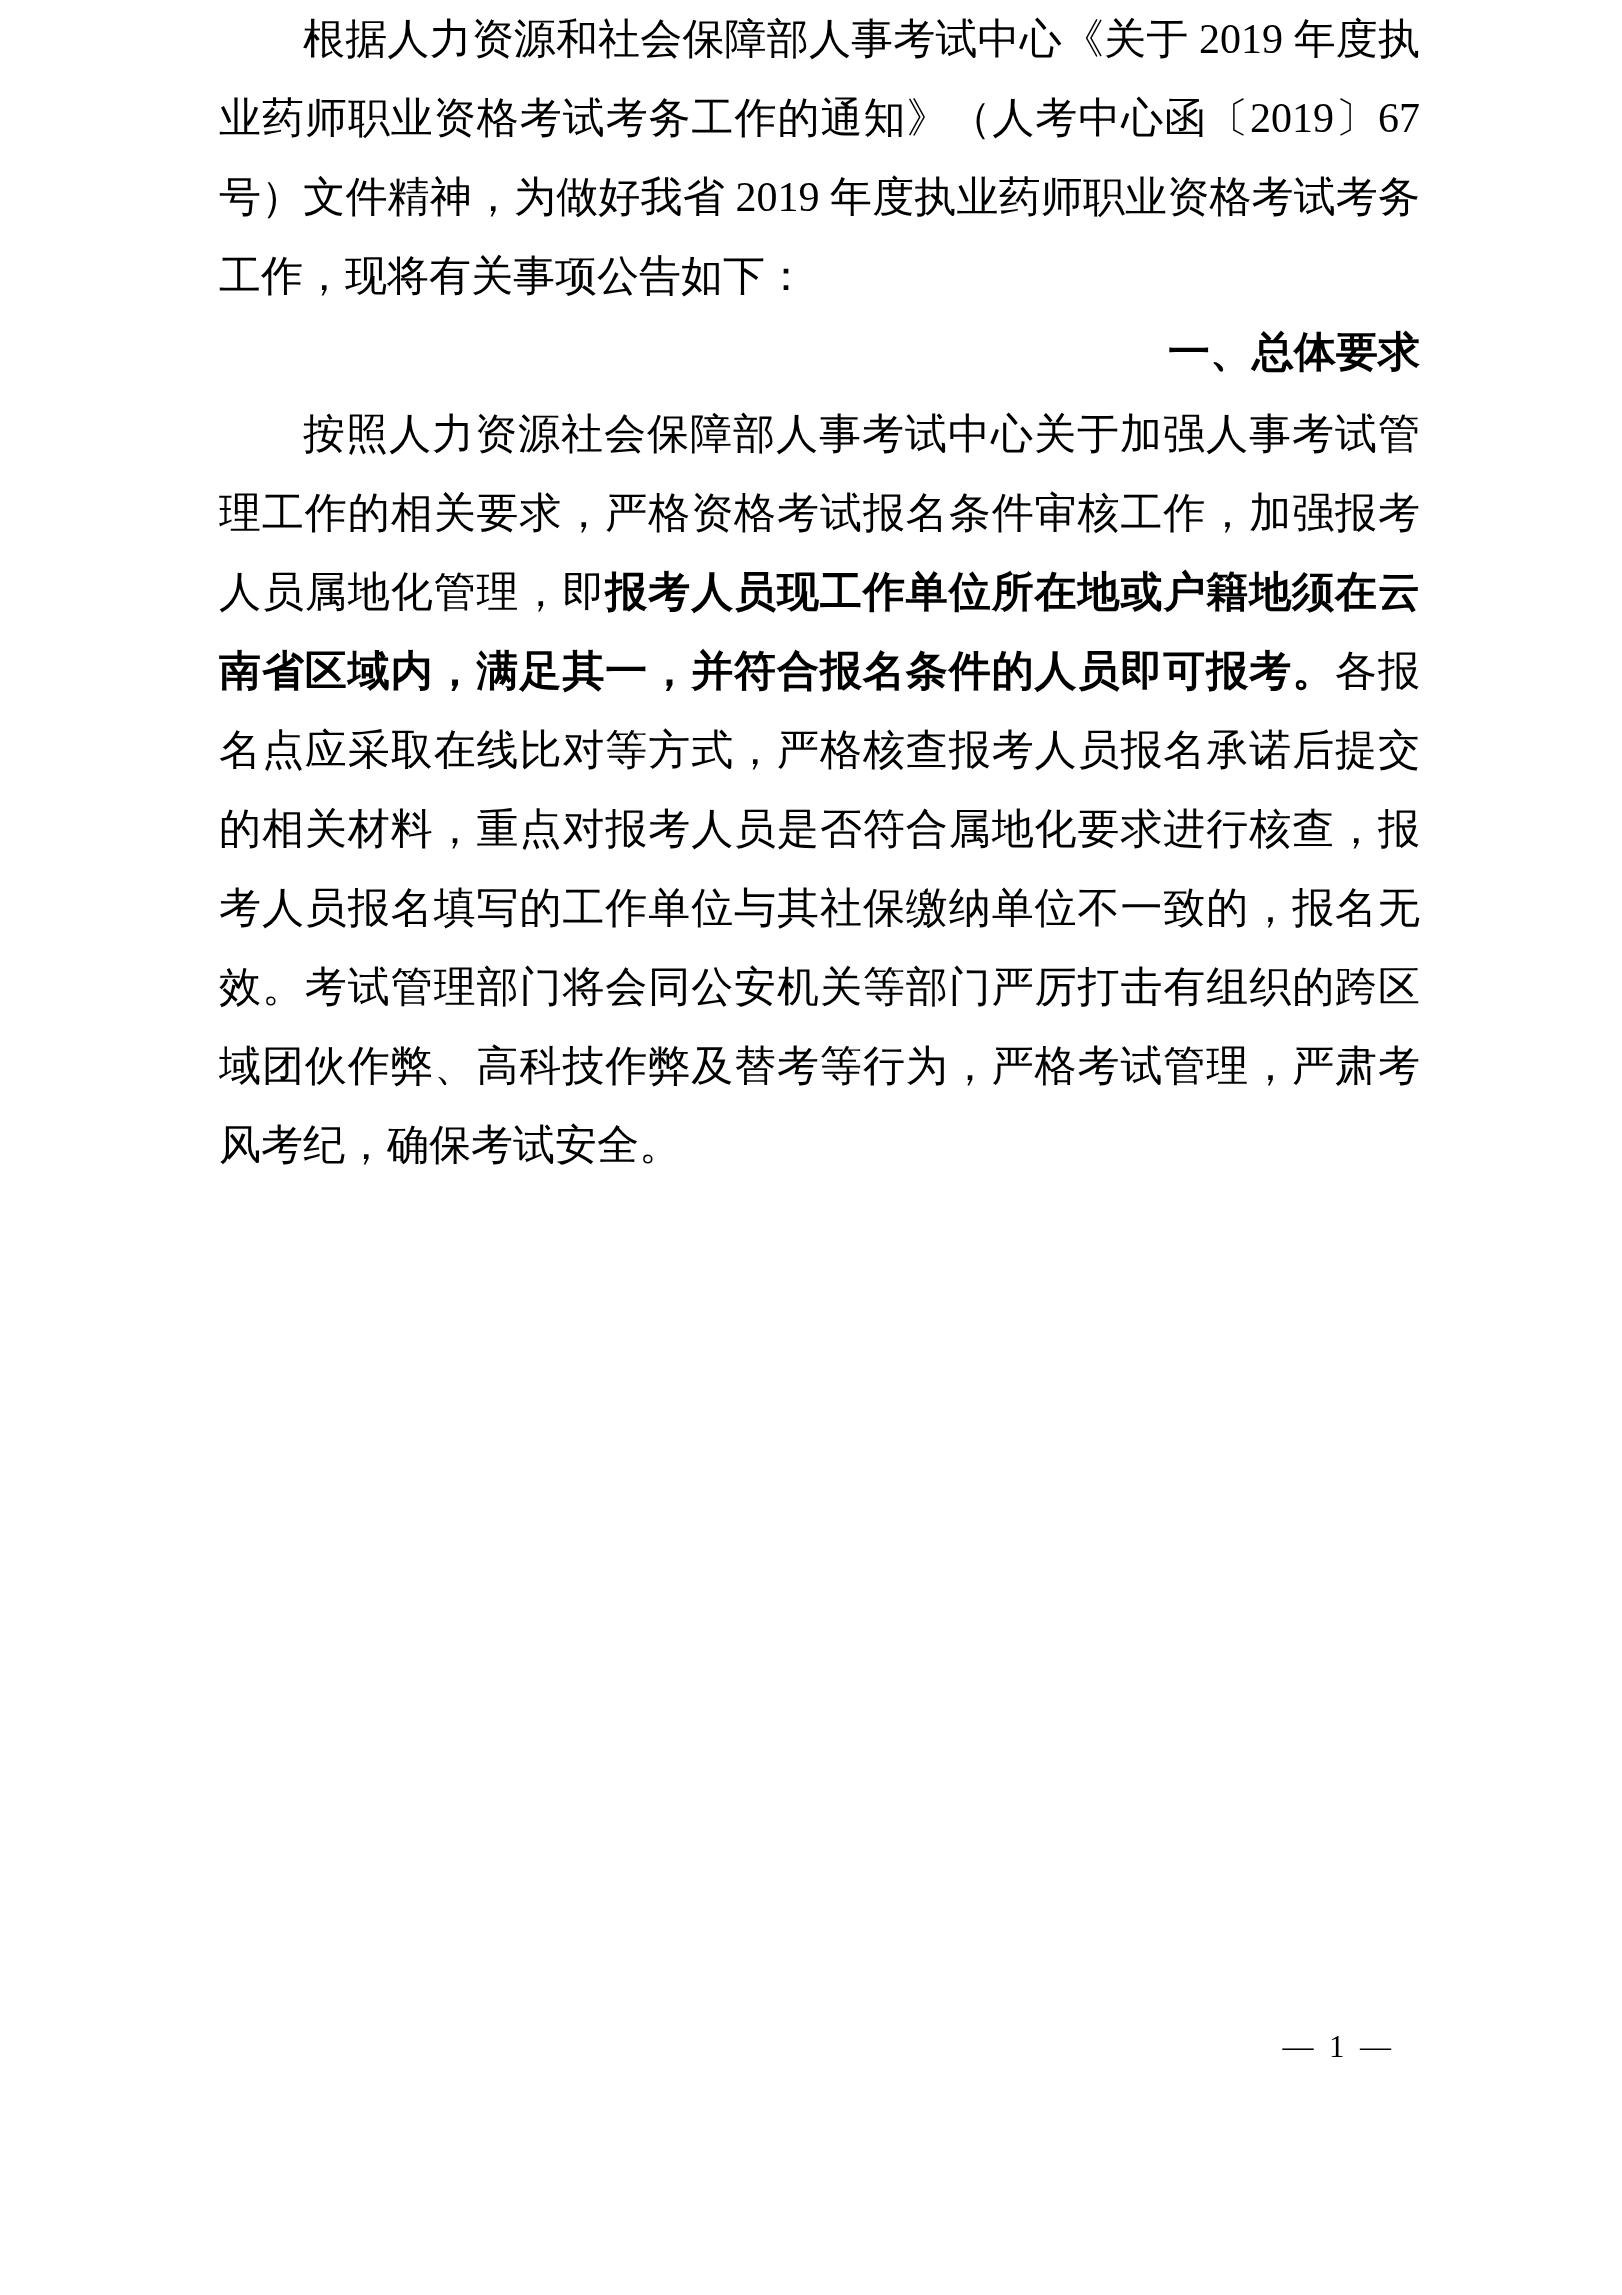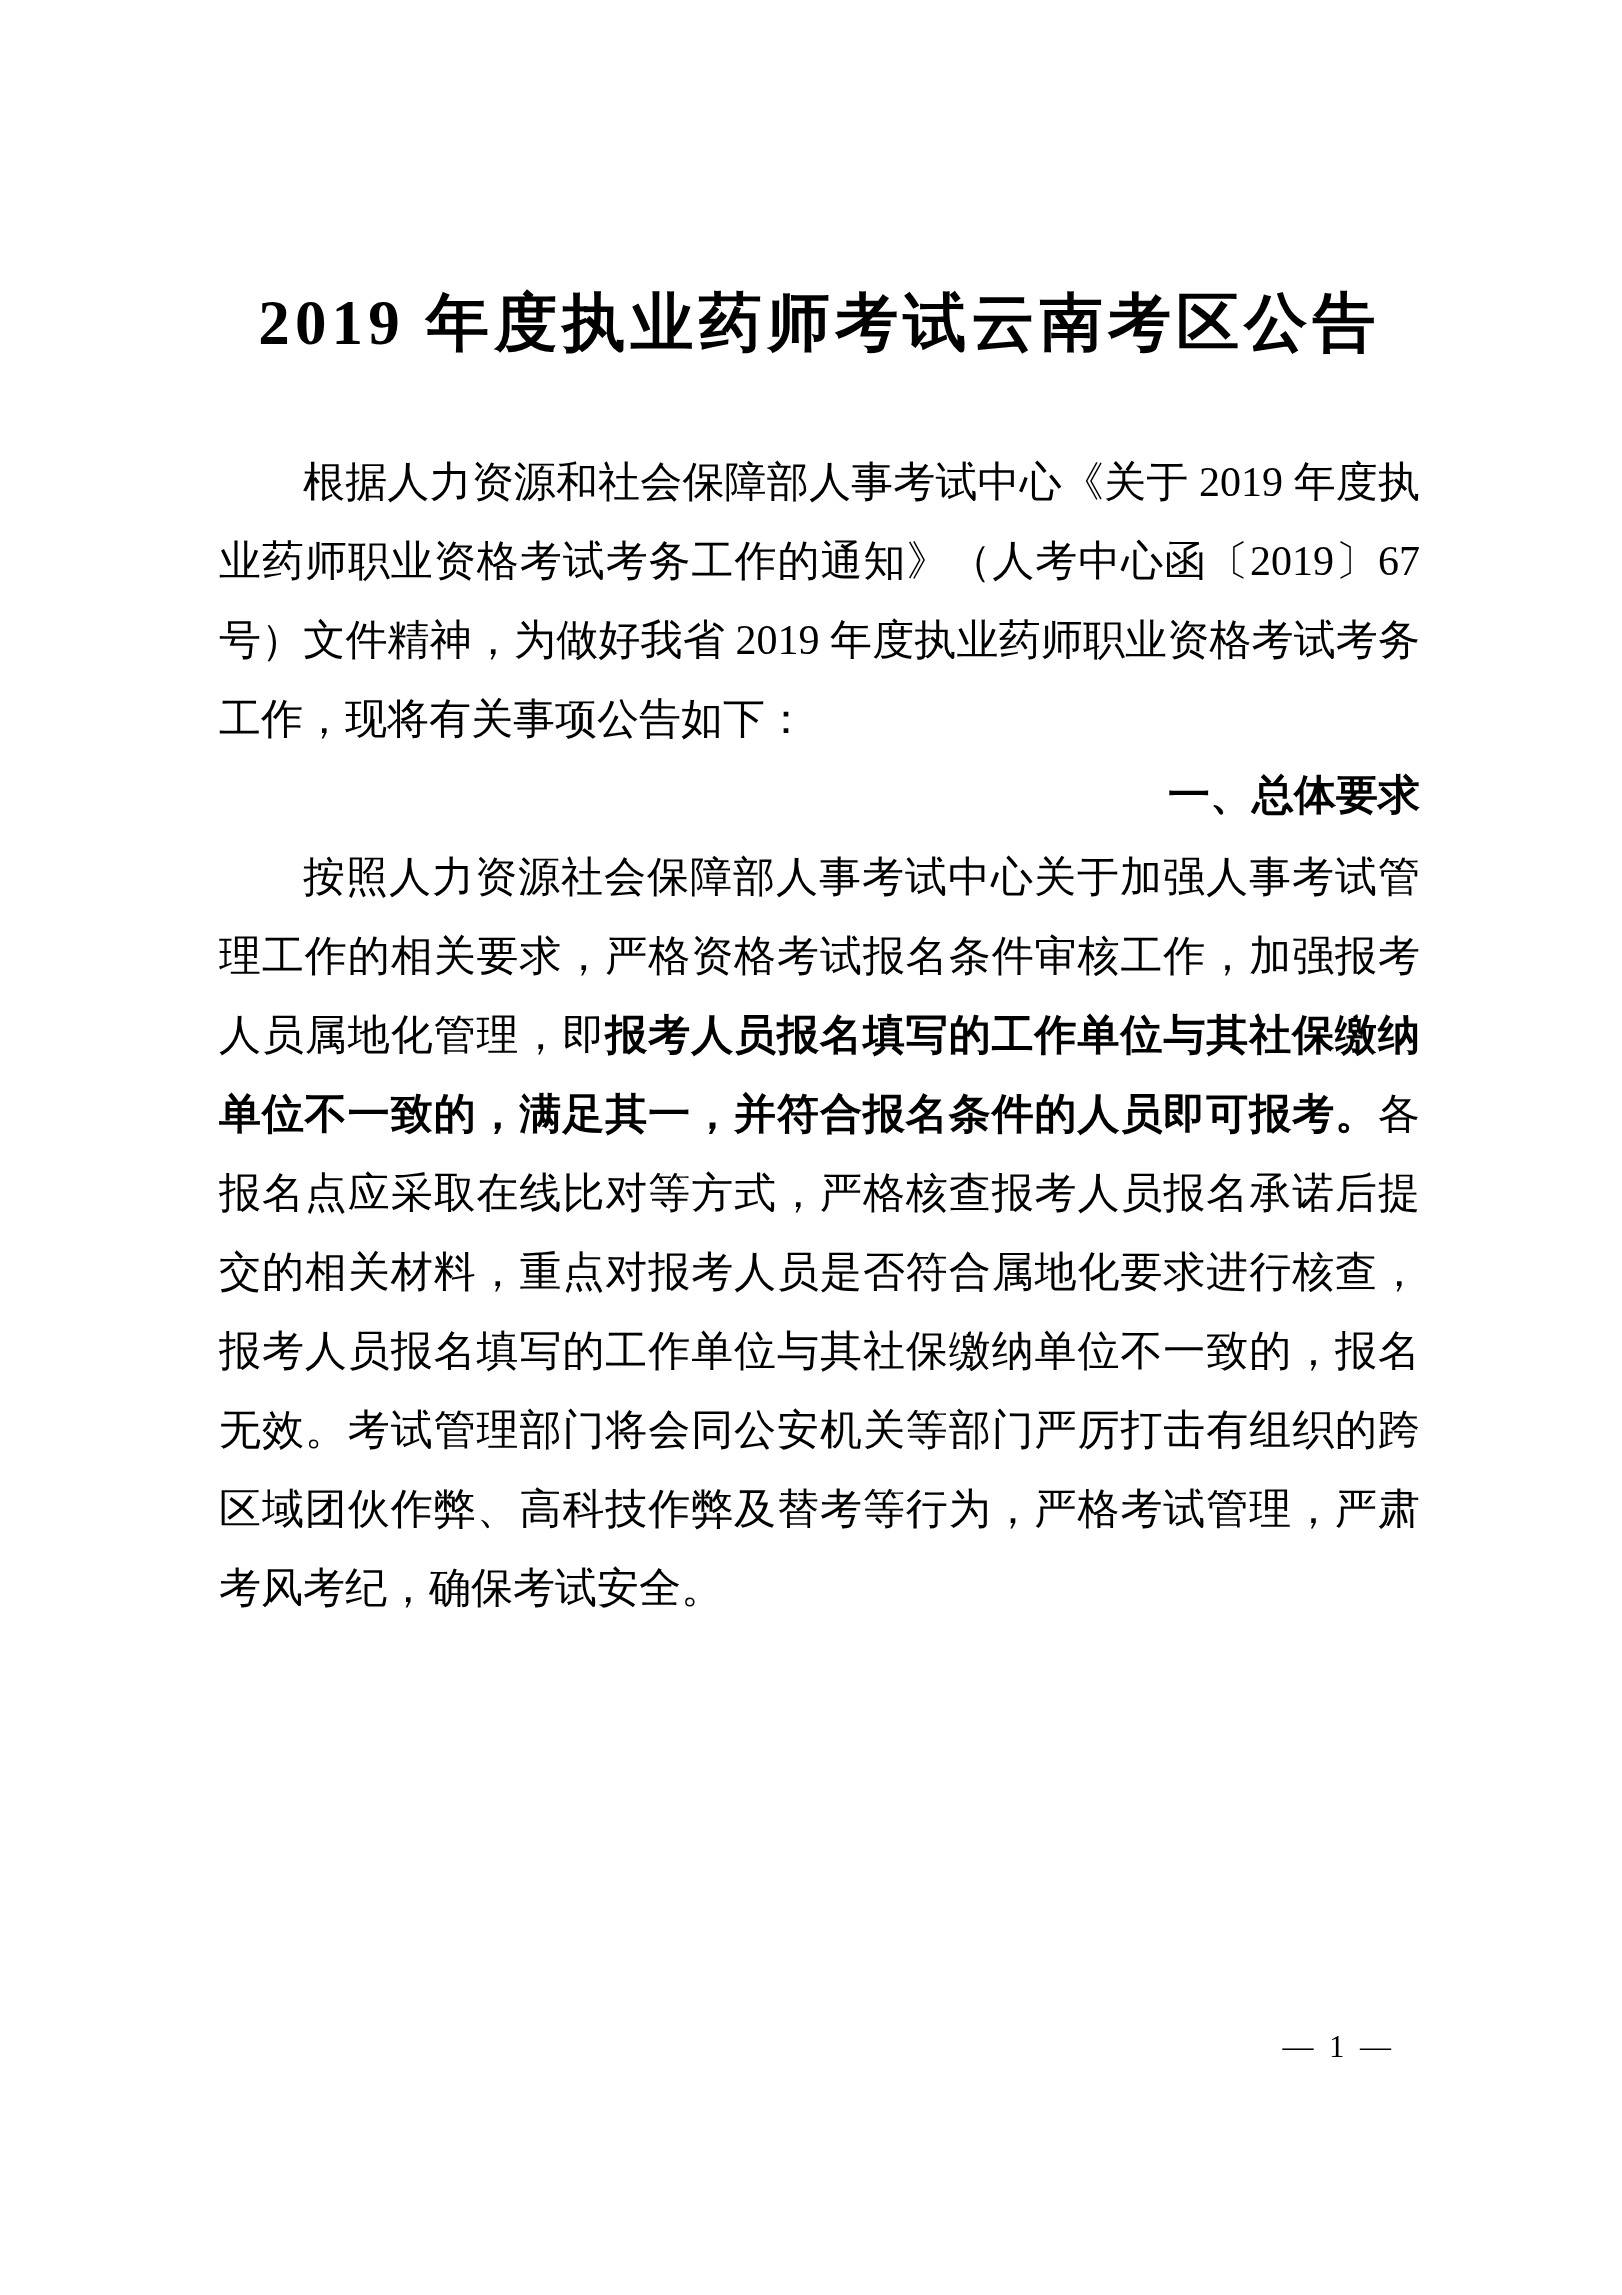--- a/index.html
+++ b/index.html
@@ -59,22 +59,21 @@
     font-size: 31px;
     letter-spacing: 3.9px;
     font-family: "Liberation Serif", serif;
   }
 </style>
 </head>
 <body>
 
 <div class="page">
   <div class="content">
-    <h1 class="doc-title">2019 年度执业药师考试云南考区公告</h1>
     <div>
         <p class="paragraph"><span class="">根据人力资源和社会保障部人事考试中心《关于 2019 年度执业药师职业资格考试考务工作的通知》（人考中心函〔2019〕67 号）文件精神，为做好我省 2019 年度执业药师职业资格考试考务工作，现将有关事项公告如下：</span></p>
         <h2 class="heading"><span class="em-bold">一、总体要求</span></h2>
-        <p class="paragraph"><span class="">按照人力资源社会保障部人事考试中心关于加强人事考试管理工作的相关要求，严格资格考试报名条件审核工作，加强报考人员属地化管理，即</span><span class="em-bold">报考人员报名填写的工作单位与其社保缴纳单位不一致的，满足其一，并符合报名条件的人员即可报考。</span><span class="">各报名点应采取在线比对等方式，严格核查报考人员报名承诺后提交的相关材料，重点对报考人员是否符合属地化要求进行核查，报考人员报名填写的工作单位与其社保缴纳单位不一致的，报名无效。考试管理部门将会同公安机关等部门严厉打击有组织的跨区域团伙作弊、高科技作弊及替考等行为，严格考试管理，严肃考风考纪，确保考试安全。</span></p>
+        <p class="paragraph"><span class="">按照人力资源社会保障部人事考试中心关于加强人事考试管理工作的相关要求，严格资格考试报名条件审核工作，加强报考人员属地化管理，即</span><span class="em-bold">报考人员现工作单位所在地或户籍地须在云南省区域内，满足其一，并符合报名条件的人员即可报考。</span><span class="">各报名点应采取在线比对等方式，严格核查报考人员报名承诺后提交的相关材料，重点对报考人员是否符合属地化要求进行核查，报考人员报名填写的工作单位与其社保缴纳单位不一致的，报名无效。考试管理部门将会同公安机关等部门严厉打击有组织的跨区域团伙作弊、高科技作弊及替考等行为，严格考试管理，严肃考风考纪，确保考试安全。</span></p>
       </div>
   </div>
   <div class="page-footer">— 1 —</div>
 </div>
 
 
 </body></html>

